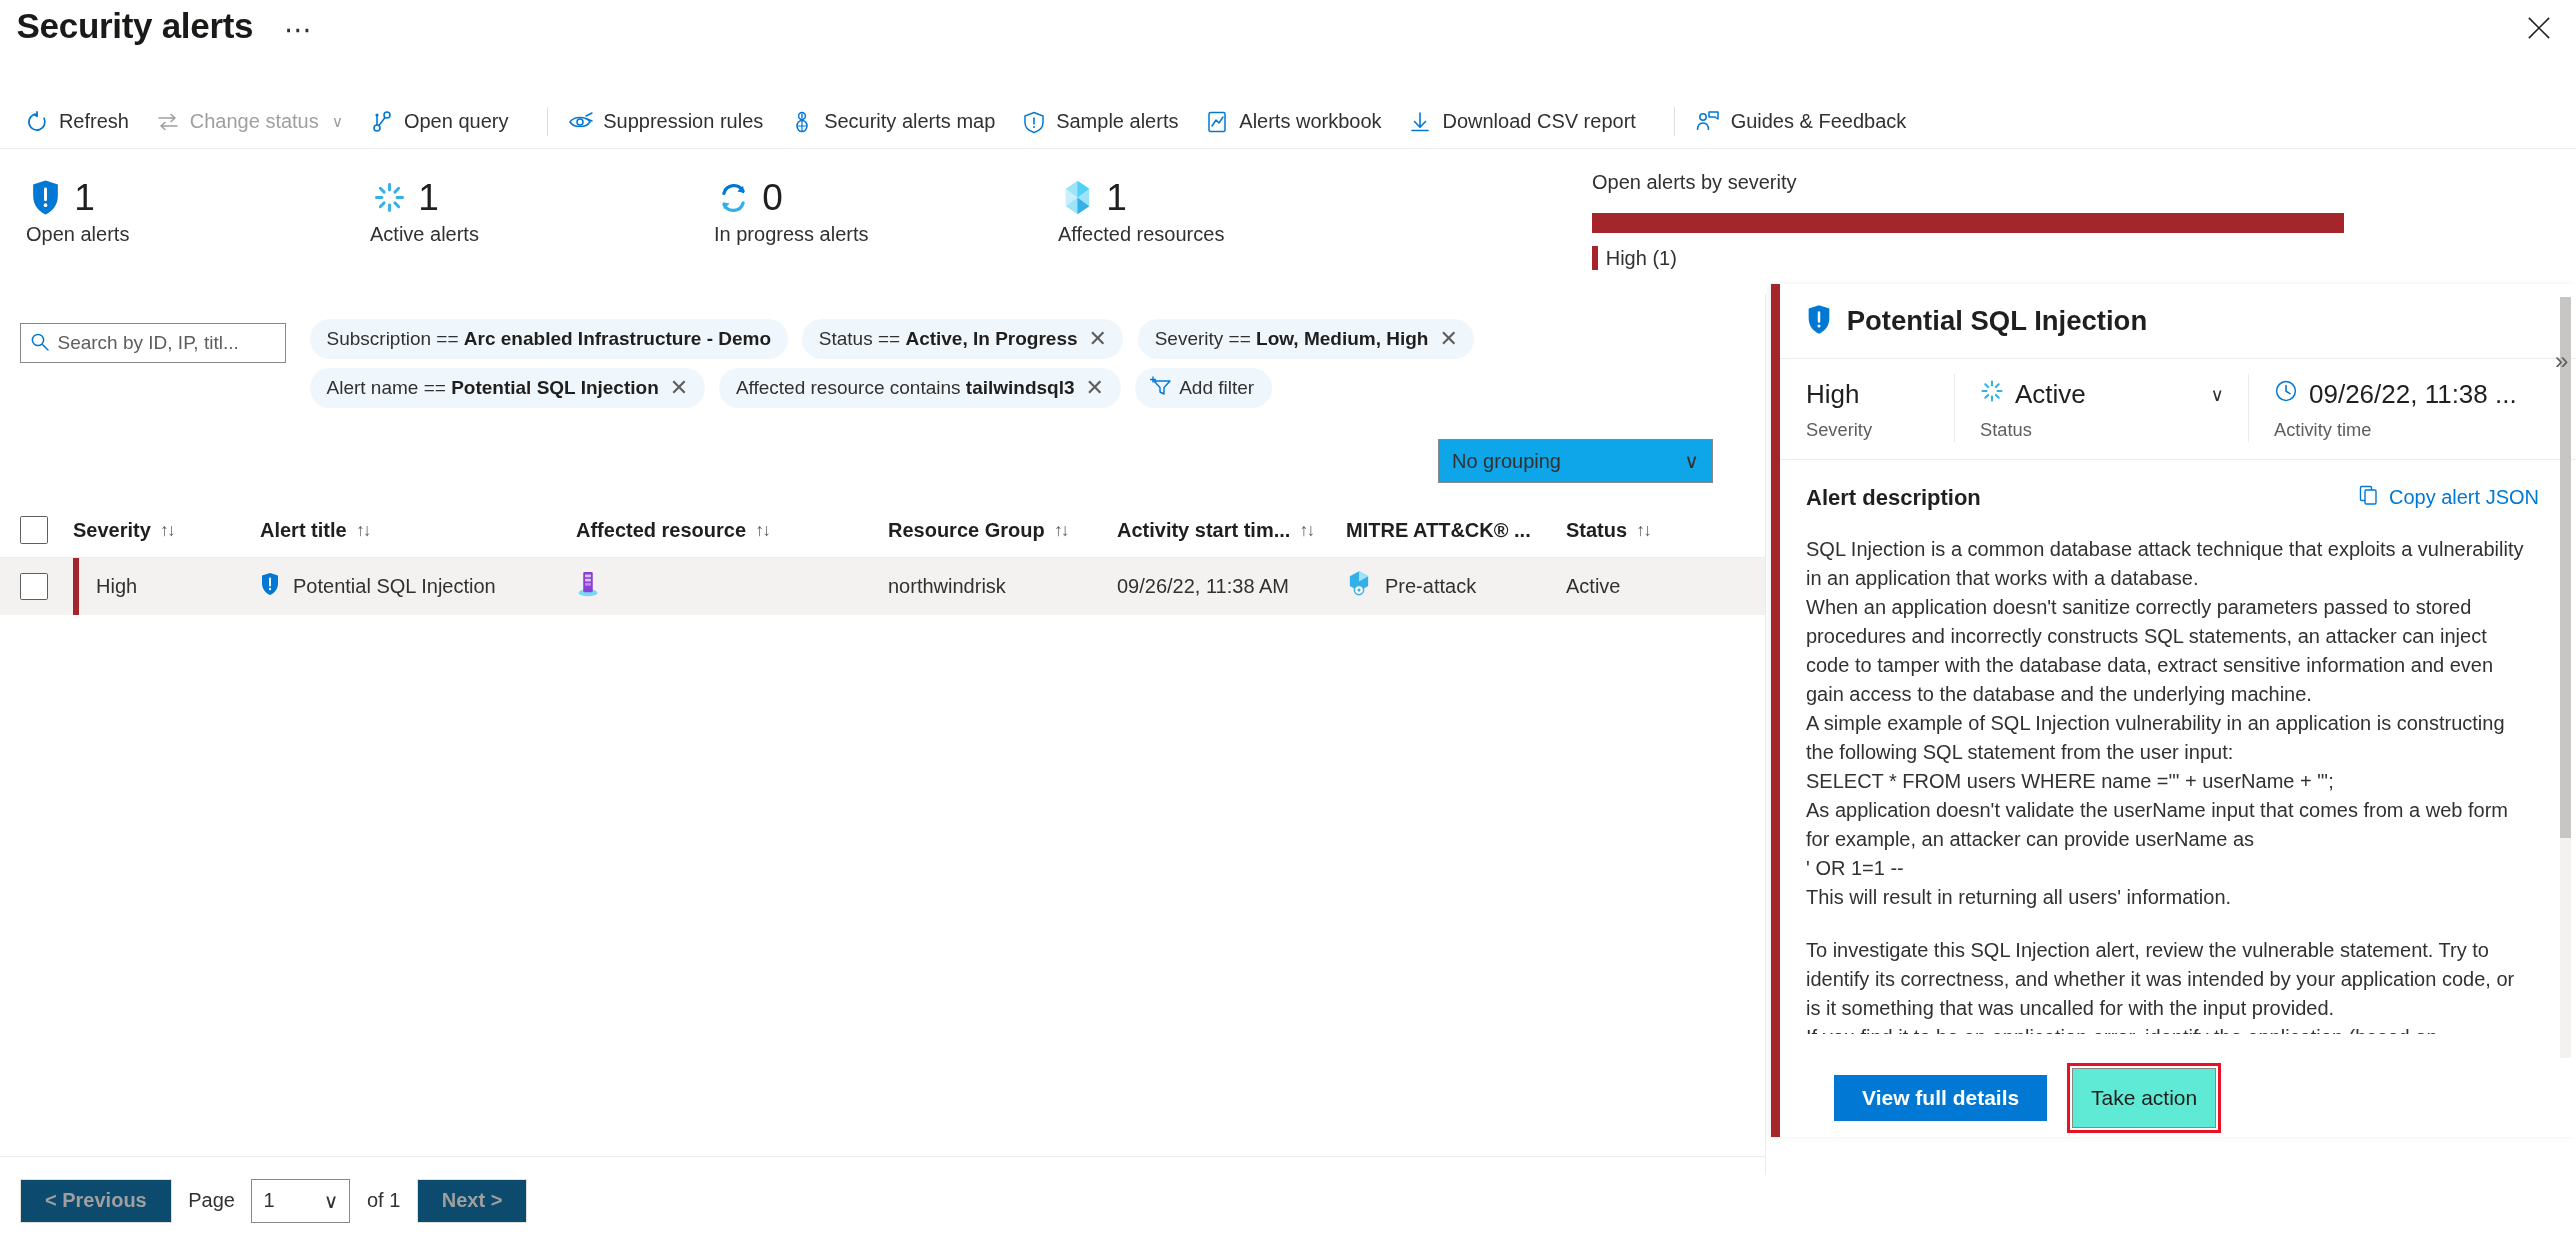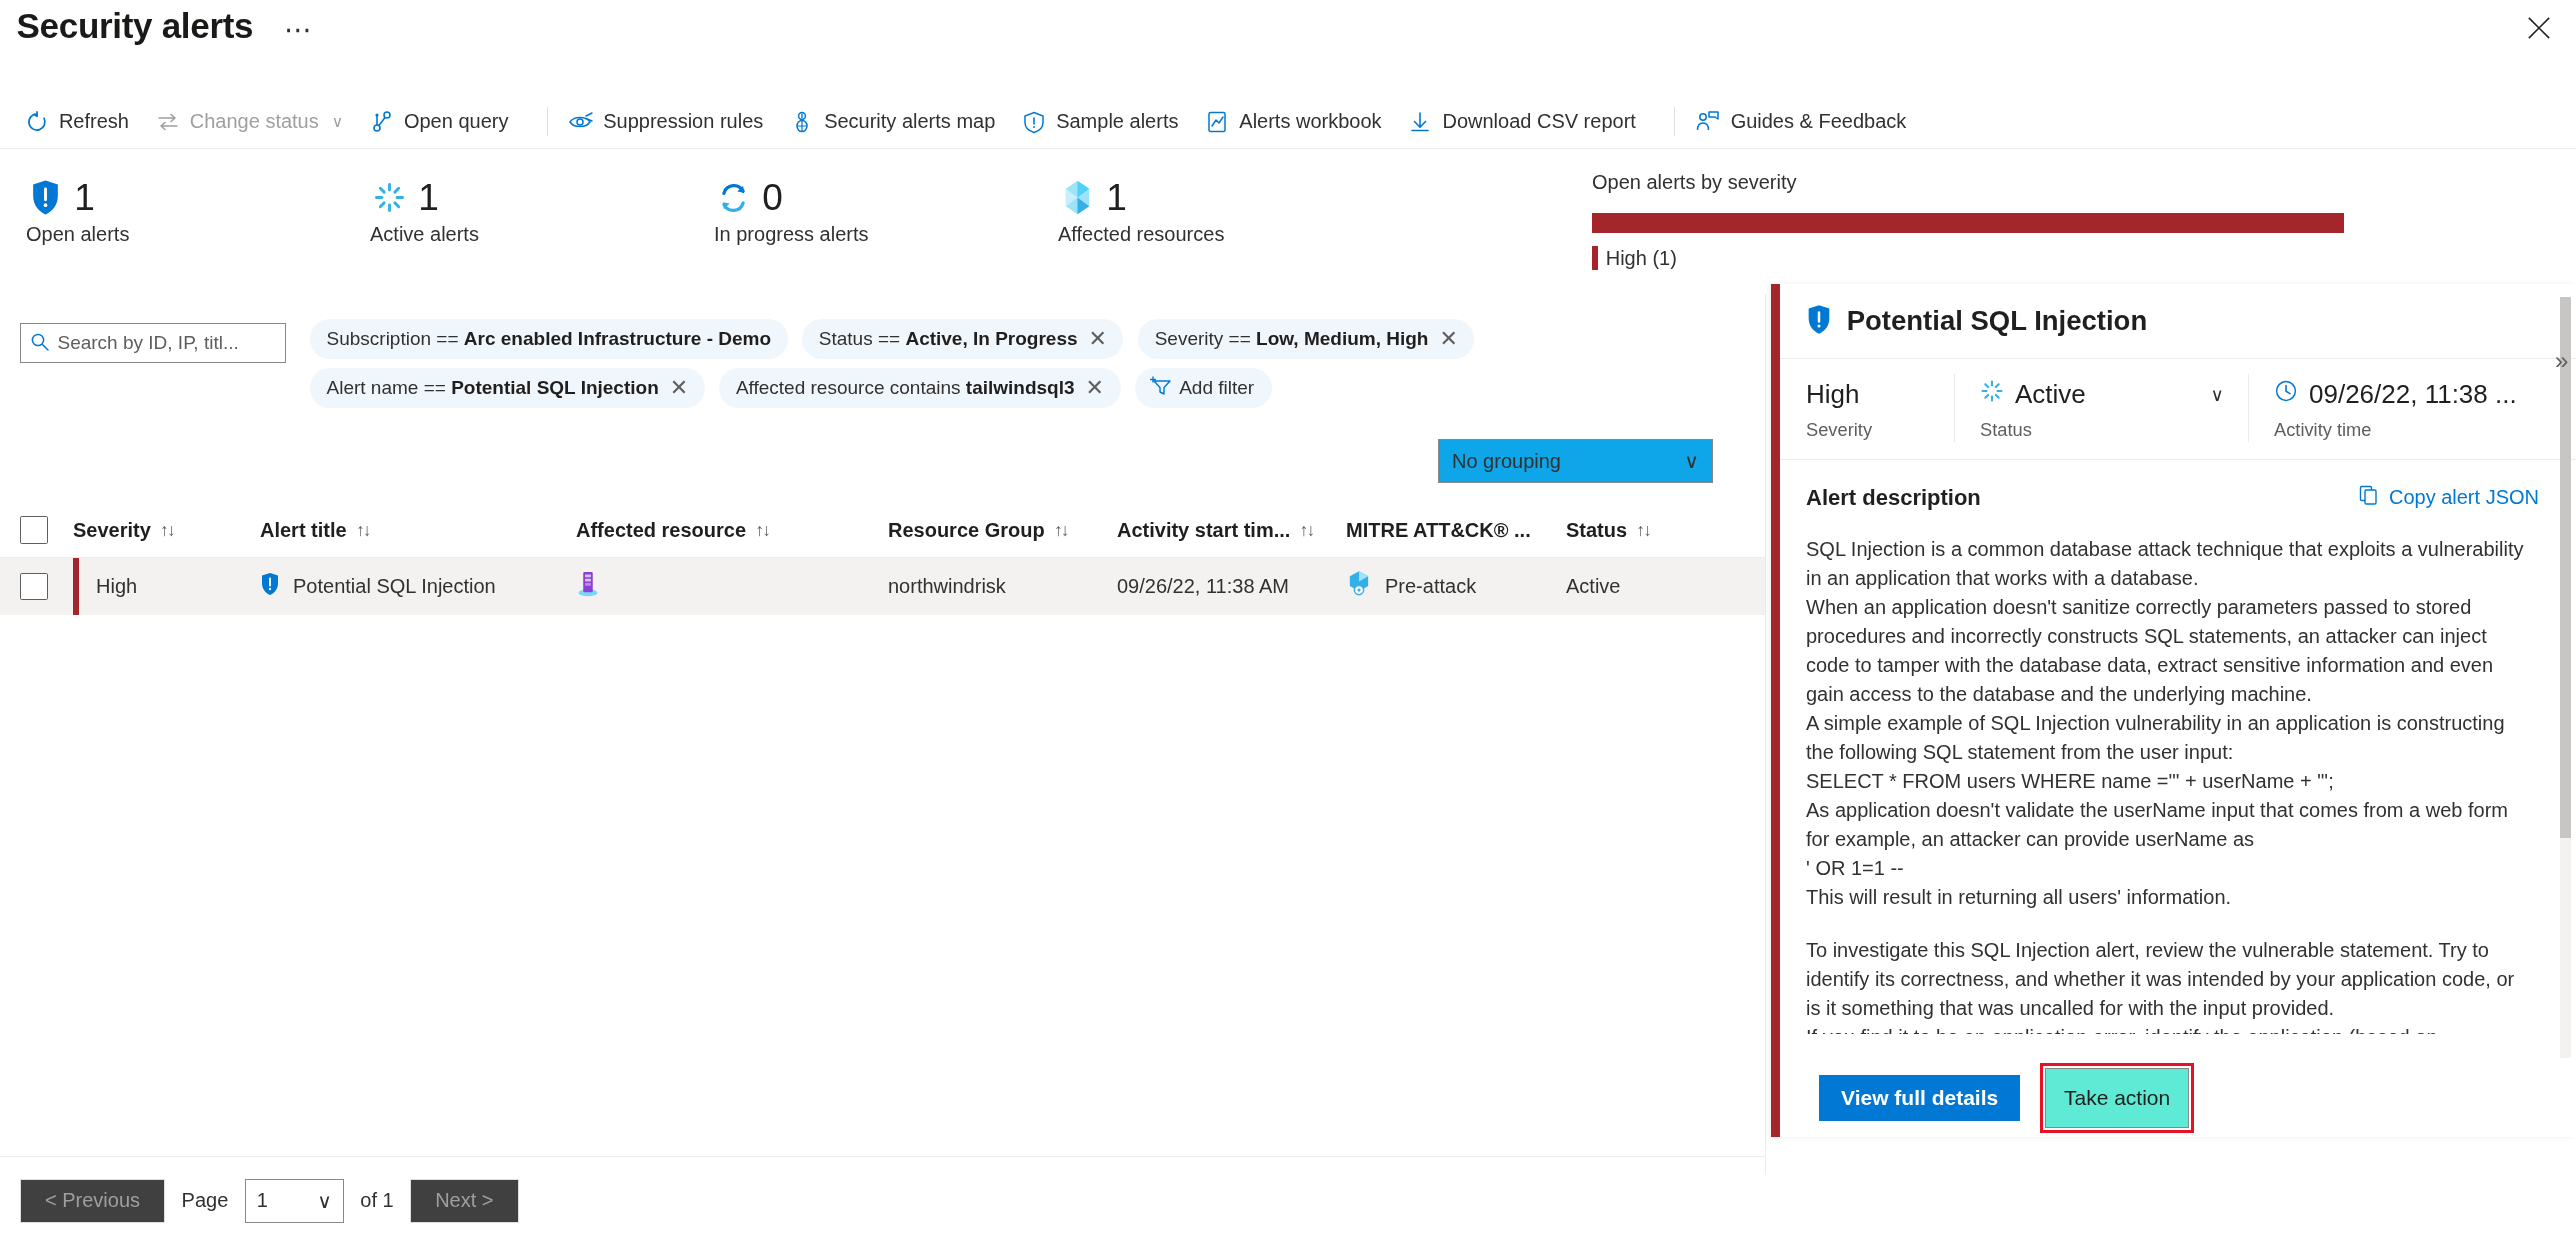--- a/index.html
+++ b/index.html
@@ -170,43 +170,45 @@
   }
   .panel-scroll .track { width: 11px; height: 100%; background: #f3f2f1; }
   .panel-scroll .thumb { position: absolute; top: 0; width: 11px; height: 541px; background: #c8c6c4; }
 
   .panel-actions {
     position: absolute; left: 0; bottom: 0; width: 796px; height: 79px;
     display: flex; align-items: center; padding-left: 39px; gap: 20px;
     background: #fff; border-top: 0.9px solid #fff;
   }
   .btn-primary {
-    background: #0078d4; color: #fff; border: none; height: 46px; padding: 0 22px;
+    background: #0078d4; color: #fff; border: none; height: 46px; padding: 0 28px;
     font-size: 21px; font-weight: 600; cursor: pointer;
     font-family: "Liberation Sans", sans-serif;
+    margin-left: 15px;
   }
   .btn-secondary-wrap { border: 3.7px solid #e81123; padding: 1.8px; }
   .btn-secondary {
     background: #5eead4; color: #201f1e; border: 0.9px solid #8a8886; height: 60px; padding: 0 18px;
     font-size: 21px; cursor: pointer; font-family: "Liberation Sans", sans-serif;
   }
 
   .collapse-arrows {
     position: absolute; left: 2555px; top: 347px; font-size: 24px; color: #605e5c; cursor: pointer;
   }
 
   
   .footer {
     position: absolute; left: 0; bottom: 0; width: 1766px; height: 88px;
     border-top: 0.9px solid #edebe9; display: flex; align-items: center; padding-left: 20px; gap: 16.5px;
   }
   .pg-btn {
-    background: #404040; border: 0.9px solid #e1dfdd; color: #a19f9d;
+    background: #0c4a6e; border: 0.9px solid #e1dfdd; color: #a19f9d;
     height: 44px; padding: 0 24px; font-size: 20px; cursor: default;
     font-family: "Liberation Sans", sans-serif;
+    font-weight: bold;
   }
   .pg-label { font-size: 20px; color: #323130; }
   .pg-select {
     width: 99px; height: 44px; border: 0.9px solid #8a8886; background: #fff;
     display: flex; align-items: center; justify-content: space-between;
     padding: 0 11px; font-size: 20px; color: #323130; cursor: pointer;
   }
 
   
   .main-divider {

